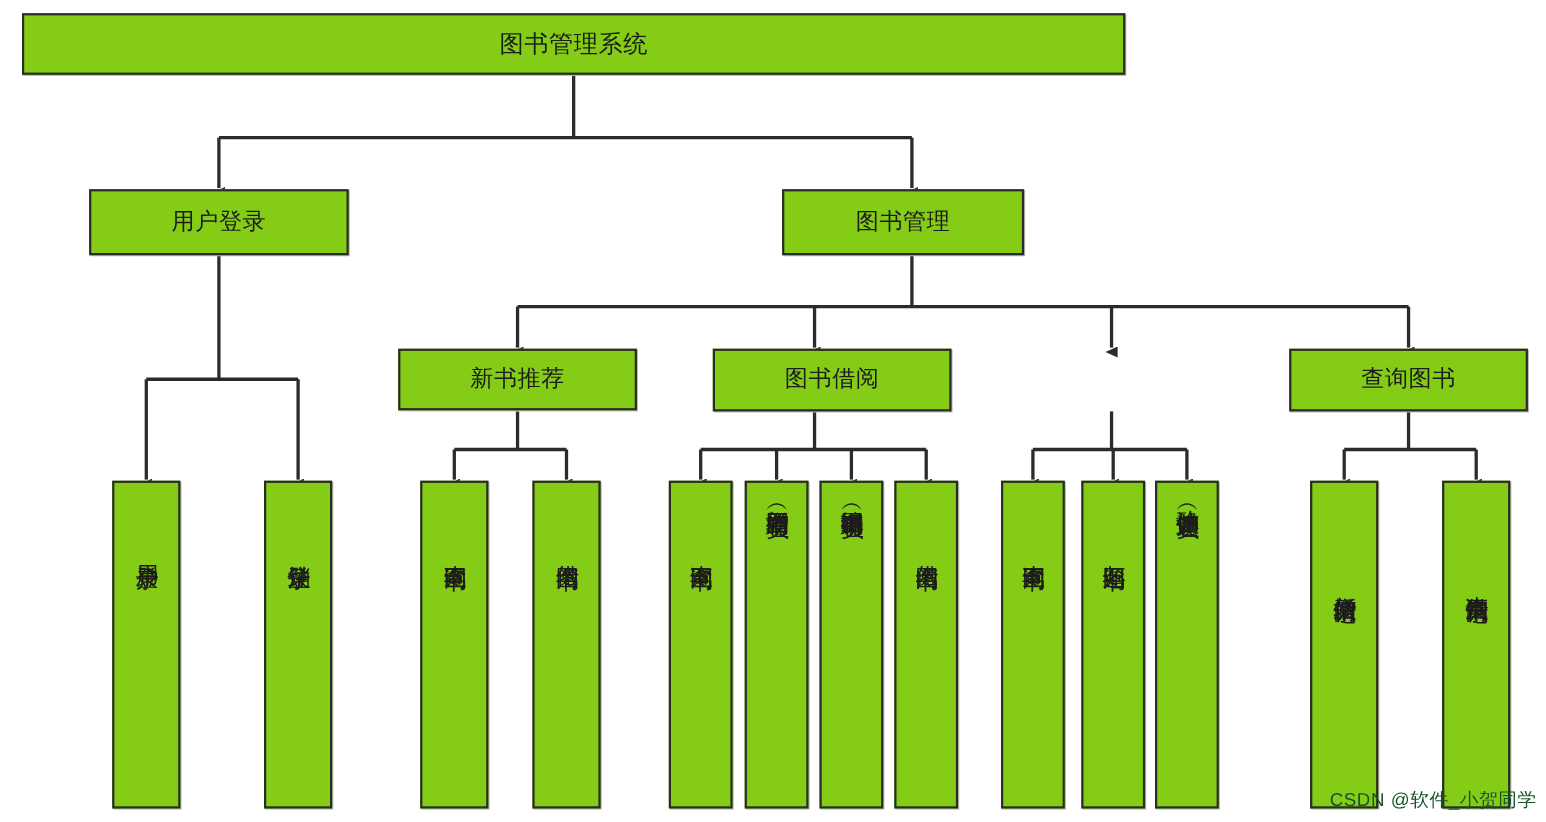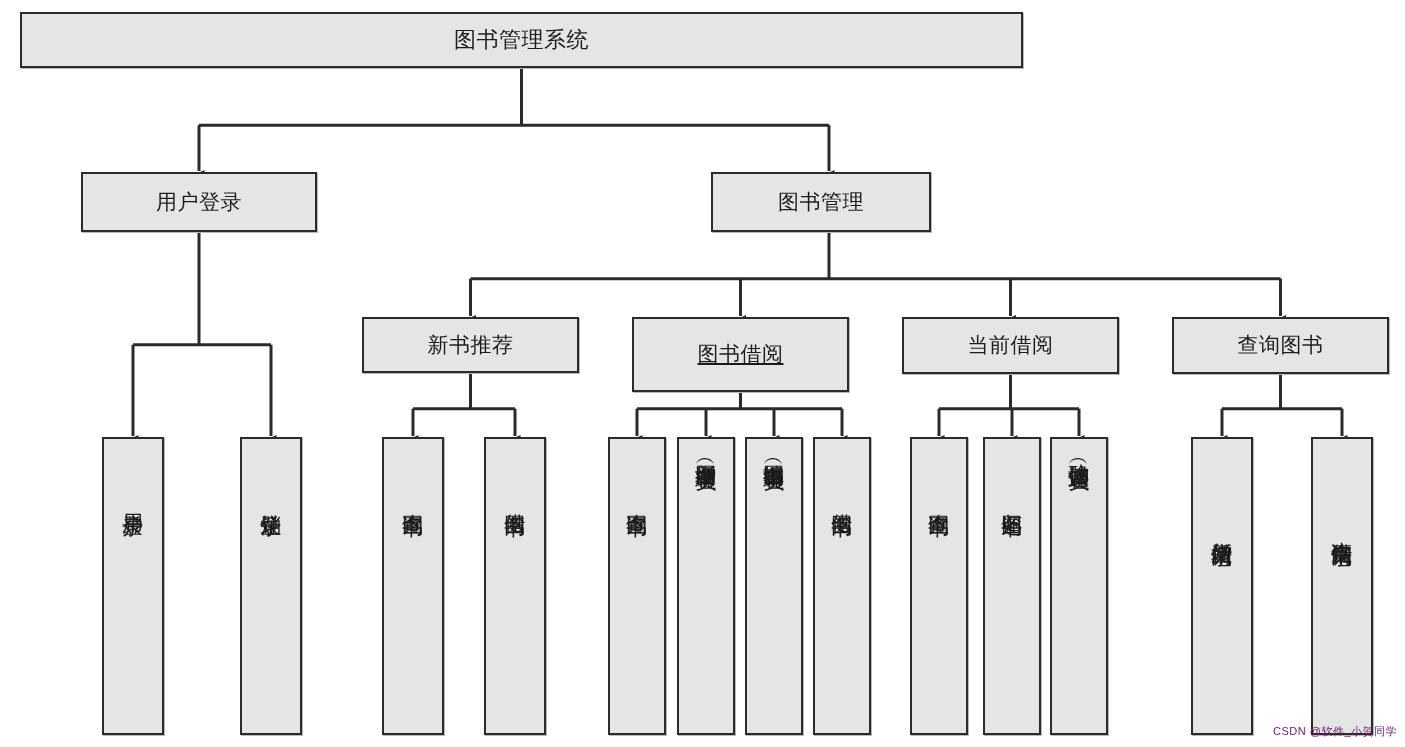--- a/index.html
+++ b/index.html
@@ -22,21 +22,21 @@
     position: absolute;
     left: 0;
     top: 0;
     width: 1405px;
     height: 747px;
     pointer-events: none;
   }
   .node {
     position: absolute;
     box-sizing: border-box;
-    background: #e5e5e5;
+    background: #84cc16;
     border: 2px solid #2b2b2b;
     box-shadow: 1px 1px 0 0 #b9b9b9;
     display: flex;
     align-items: center;
     justify-content: center;
     color: #1c1c1c;
   }
   .node-label {
     display: block;
     line-height: 1.18;
@@ -67,22 +67,22 @@
   .node.vertical.mid-text {
     padding-top: 58px;
   }
   .node.vertical.low-text {
     padding-top: 86px;
   }
   #watermark {
     position: absolute;
     right: 8px;
     bottom: 8px;
-    font-size: 11px;
-    color: #701a75;
+    font-size: 17px;
+    color: #14532d;
     letter-spacing: 0.5px;
     white-space: nowrap;
   }
 </style>
 </head>
 <body>
 
 <div id="diagram-root">
 
   <svg id="edges-layer" viewBox="0 0 1405 747" width="1405" height="747" xmlns="http://www.w3.org/2000/svg">
@@ -135,25 +135,22 @@
   <div class="node horizontal" style="left: 81px; top: 172px; width: 236px; height: 60px;">
     <span class="node-label">用户登录</span>
   </div>
   <div class="node horizontal" style="left: 711px; top: 172px; width: 220px; height: 60px;">
     <span class="node-label">图书管理</span>
   </div>
 
   <div class="node horizontal" style="left: 362px; top: 317px; width: 217px; height: 56px;">
     <span class="node-label">新书推荐</span>
   </div>
-  <div class="node horizontal" style="left: 632px; top: 317px; width: 217px; height: 75px; text-decoration: underline;">
+  <div class="node horizontal" style="left: 648px; top: 317px; width: 217px; height: 57px;">
     <span class="node-label">图书借阅</span>
-  </div>
-  <div class="node horizontal" style="left: 902px; top: 317px; width: 217px; height: 57px;">
-    <span class="node-label">当前借阅</span>
   </div>
   <div class="node horizontal" style="left: 1172px; top: 317px; width: 217px; height: 57px;">
     <span class="node-label">查询图书</span>
   </div>
 
   <div class="node vertical mid-text" style="left: 102px; top: 437px; width: 62px; height: 298px;">
     <span class="node-label">用户登录</span>
   </div>
   <div class="node vertical mid-text" style="left: 240px; top: 437px; width: 62px; height: 298px;">
     <span class="node-label">注销登录</span>

